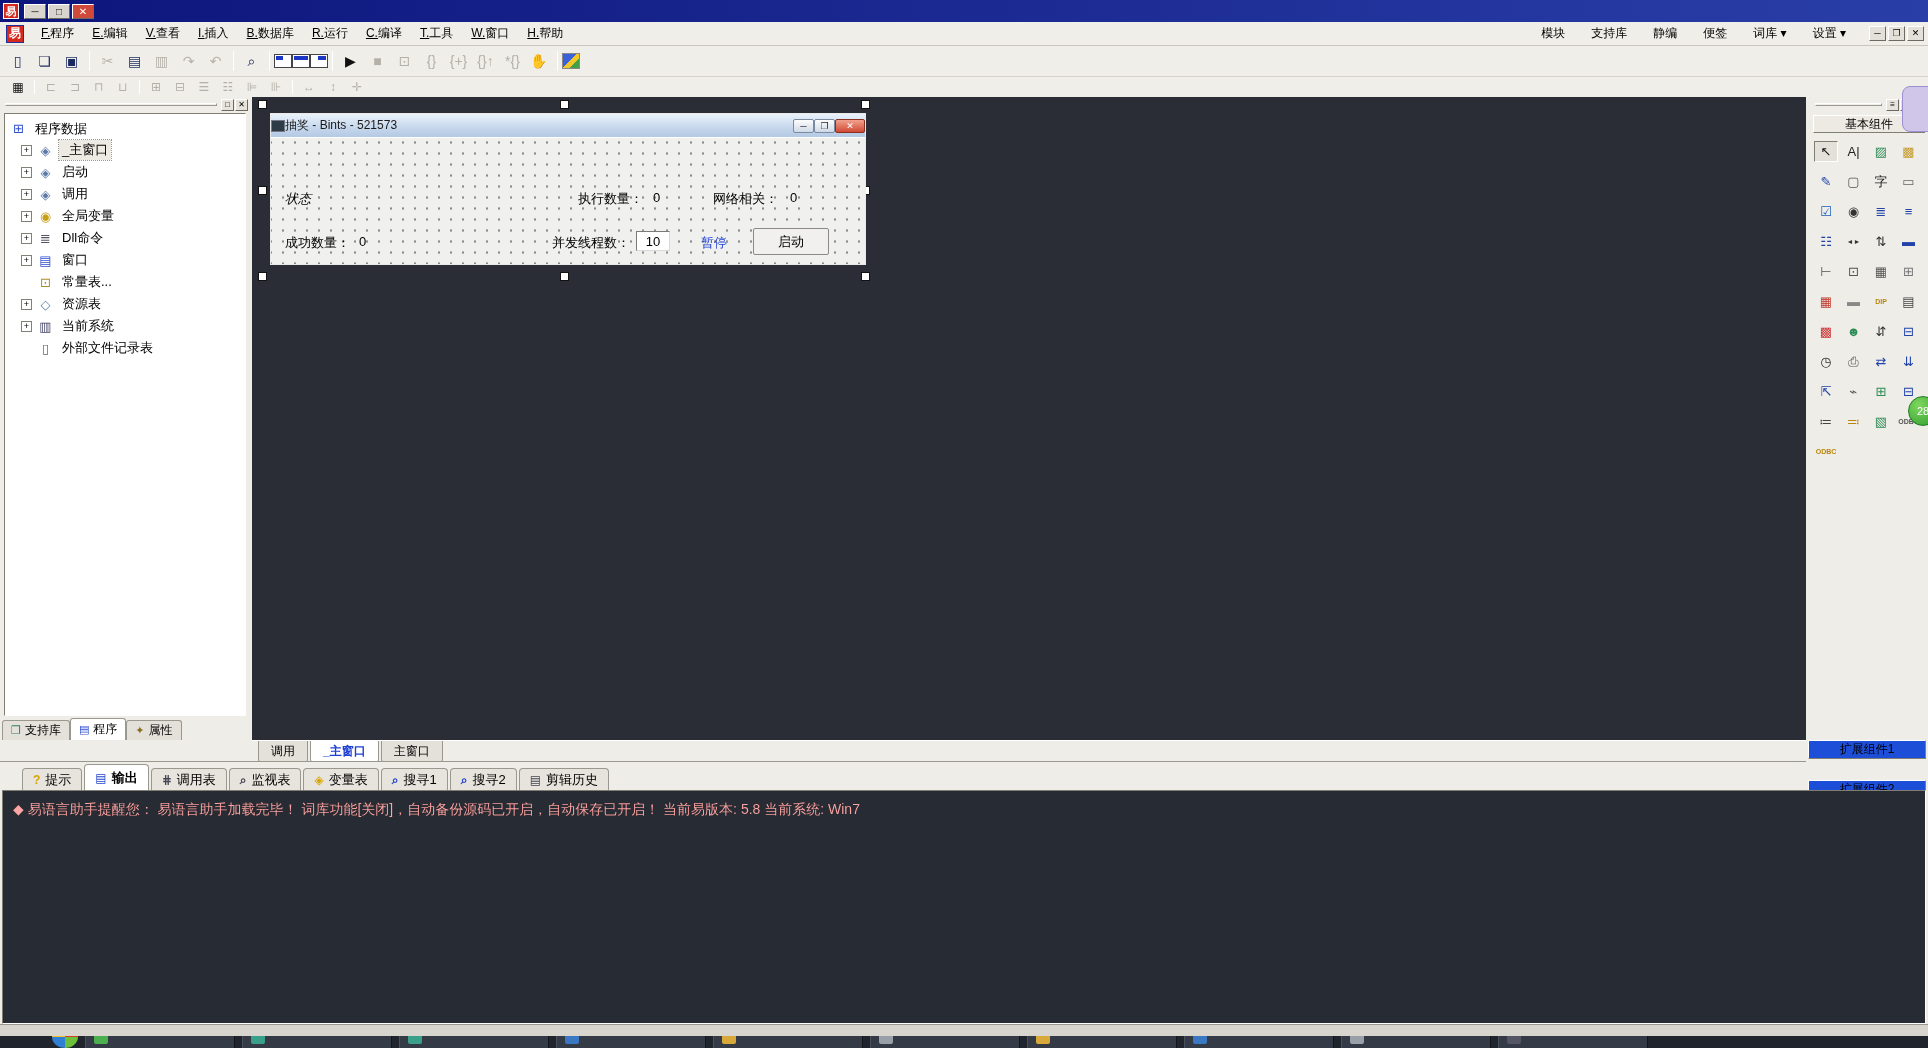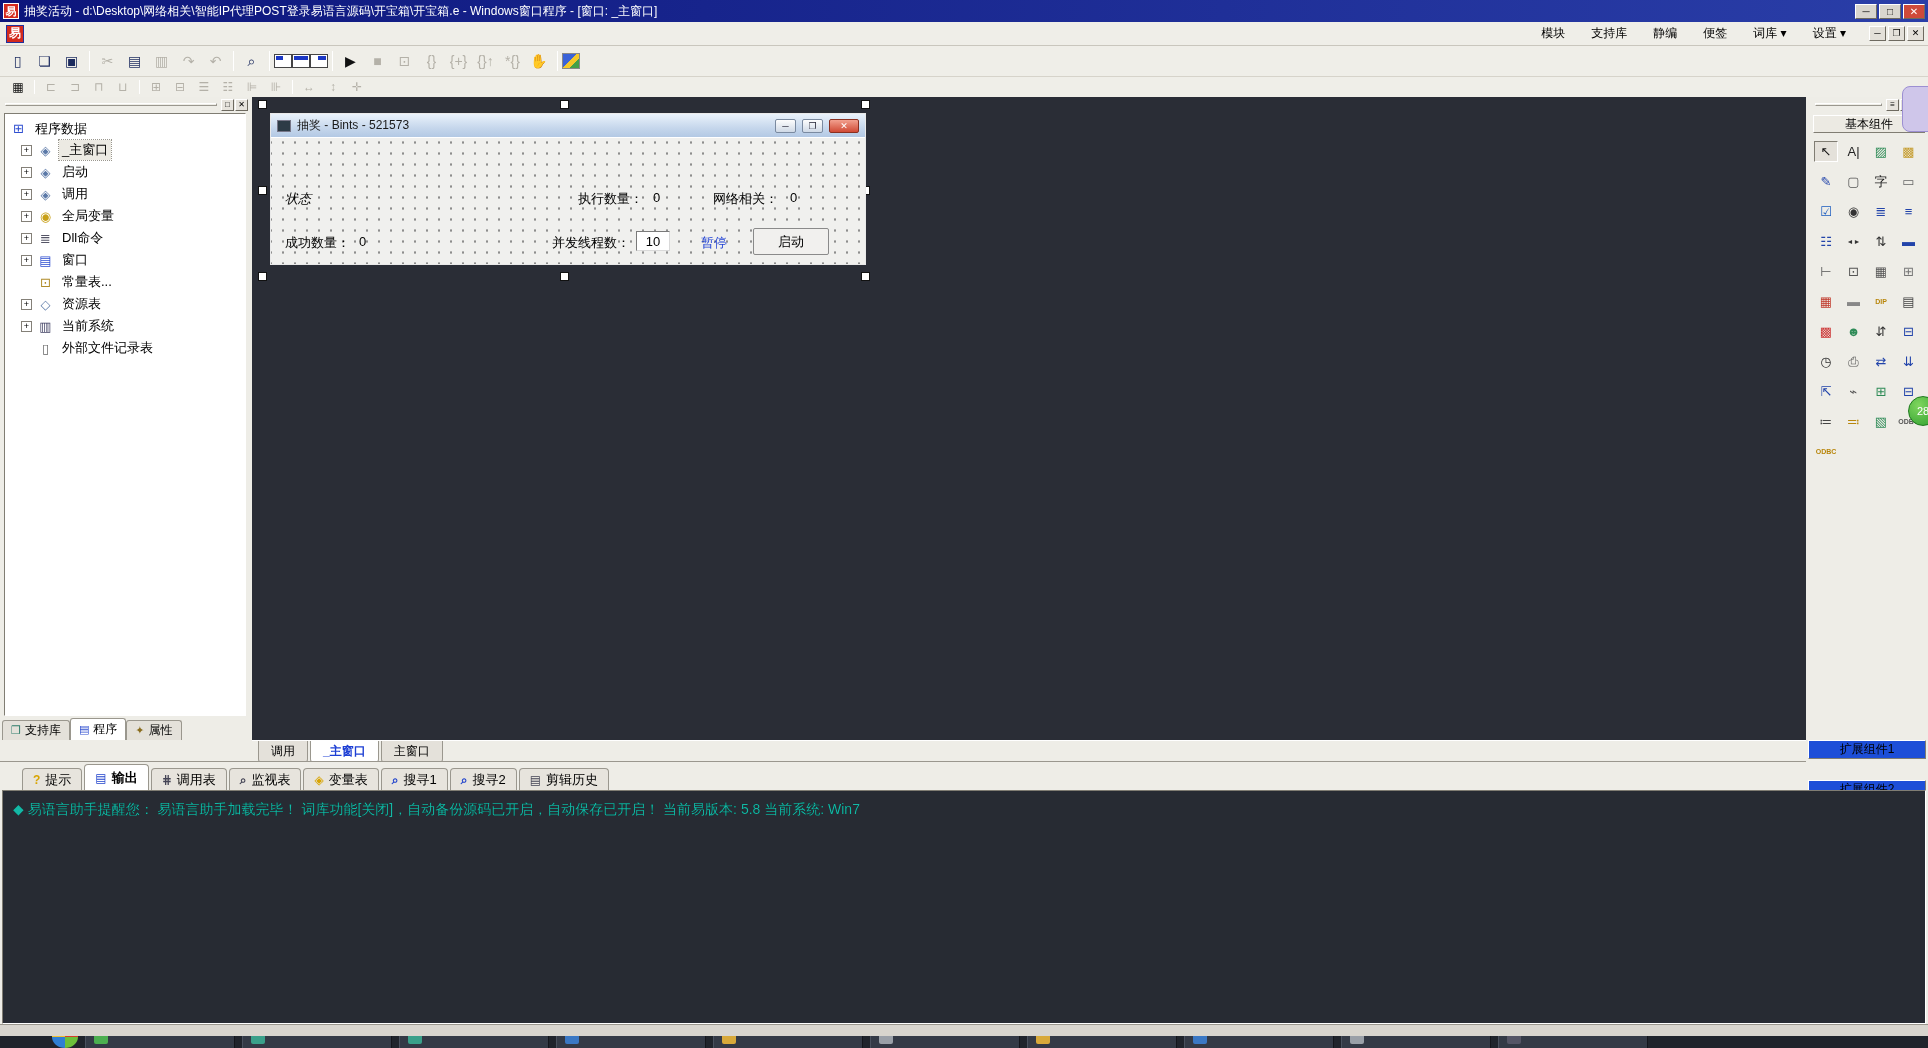--- a/index.html
+++ b/index.html
@@ -74,21 +74,21 @@
 
   
   .designer{position:absolute;left:252px;top:97px;width:1554px;height:643px;background:#2a2d36;overflow:hidden;}
   .handle{position:absolute;width:9px;height:9px;background:#fff;border:1px solid #111;}
   .form{position:absolute;left:18px;top:16px;width:596px;height:152px;background:#f0f0ee;
     border:1px solid #e9e9e9;
     background-image:radial-gradient(circle,#8d8d8d 1px,transparent 1.3px);
     background-size:12px 11px;background-position:6px 34px;}
   .form-title{position:absolute;left:0;top:0;right:0;height:24px;
     background:linear-gradient(#eaf2fb,#c6d7ec 60%,#b3c9e4);border-bottom:1px solid #fff;
-    display:flex;align-items:center;padding:0 6px;gap:6px;}
+    display:flex;align-items:center;padding:0 0;gap:0;}
   .form-icon{width:14px;height:12px;background:#2d3b46;border:1px solid #778;flex:0 0 auto;}
   .form-title-text{font-size:12px;color:#1a1a1a;flex:1 1 auto;white-space:nowrap;}
   .fbtn{width:21px;height:14px;font-size:9px;line-height:12px;text-align:center;
     background:linear-gradient(#fdfdfd,#cfd9e6);border:1px solid #7a8aa0;border-radius:2px;color:#223;}
   .fbtn.close{width:30px;background:linear-gradient(#f2a08e,#d04a35);color:#fff;border-color:#8a2f20;}
   .counter-box{position:absolute;left:12px;top:35px;width:572px;height:24px;background:#fff;
     border:1px solid;border-color:#7a7a7a #d9d9d9 #d9d9d9 #7a7a7a;
     display:flex;align-items:center;justify-content:center;font-size:13px;}
   .flabel{position:absolute;font-size:13px;white-space:nowrap;}
   .link{color:#1d3fd4;}
@@ -127,51 +127,63 @@
   .out-strip{position:absolute;left:0;top:761px;width:1806px;height:29px;background:#eeede7;
     border-top:1px solid #9a978e;display:flex;align-items:flex-end;padding-left:22px;}
   .out-mini{position:absolute;left:2px;top:764px;display:flex;flex-direction:column;gap:1px;}
   .out-mini .dock-btn{margin-left:0;}
   .o-tab{display:flex;align-items:center;gap:5px;height:22px;padding:0 10px;background:#e7e4dd;
     border:1px solid #9a978e;border-bottom:none;border-radius:4px 4px 0 0;margin-right:2px;font-size:13px;}
   .o-tab.active{background:#fff;height:26px;font-weight:bold;}
   .o-icon{font-size:12px;color:var(--c,#234);font-weight:bold;}
   .out-content{position:absolute;left:2px;top:790px;width:1924px;height:234px;background:#272b33;
     border:1px solid;border-color:#807d73 #fff #fff #807d73;padding:8px 10px;overflow:hidden;}
-  .out-line{color:#14b8a6;font-size:14px;line-height:21px;margin-bottom:11px;white-space:nowrap;
+  .out-line{color:#fca5a5;font-size:14px;line-height:21px;margin-bottom:11px;white-space:nowrap;
     text-shadow:0 0 0 #000;}
 
   .bottom-strip{position:absolute;left:0;top:1024px;width:1928px;height:12px;background:#d8d5ce;border-top:1px solid #9a978e;}
 
   
   .taskbar{position:absolute;left:0;top:1036px;width:1928px;height:12px;background:#20242c;
     display:flex;align-items:flex-end;gap:0;overflow:hidden;}
   .start-orb{width:26px;height:22px;border-radius:50%;margin-left:52px;flex:0 0 auto;
     background:conic-gradient(#d43f2a 0 25%,#6cbf3a 25% 50%,#2f7fd4 50% 75%,#f0c02f 75%);}
   .task-item{width:150px;height:22px;background:#343a46;border-left:1px solid #4a515e;border-right:1px solid #14161c;
     display:flex;align-items:center;padding-left:8px;flex:0 0 auto;margin-left:7px;}
   .task-ico{width:14px;height:14px;background:var(--c,#888);border-radius:2px;}
 </style>
 </head>
 <body>
 
 <div class="screen">
 
   <div class="titlebar">
     <div class="app-logo">易</div>
-    <div class="title-text">抽奖活动 - d:\Desktop\网络相关\智能IP代理POST登录易语言源码\开宝箱\开宝箱.e - Windows窗口程序 - [窗口: _主窗口]</div>
     <div class="winbtns">
       <div class="winbtn">─</div>
       <div class="winbtn">□</div>
       <div class="winbtn close">✕</div>
     </div>
   </div>
 
   <div class="menubar">
     <div class="menu-logo">易</div>
+    <div style="display:flex;">
+
+    <div class="menu-item">F.程序</div>
+        <div class="menu-item">E.编辑</div>
+        <div class="menu-item">V.查看</div>
+        <div class="menu-item">I.插入</div>
+        <div class="menu-item">B.数据库</div>
+        <div class="menu-item">R.运行</div>
+        <div class="menu-item">C.编译</div>
+        <div class="menu-item">T.工具</div>
+        <div class="menu-item">W.窗口</div>
+        <div class="menu-item">H.帮助</div>
+      </div>
     <div class="menu-spacer"></div>
     <div style="display:flex;">
 
     <div class="menu-right-item">模块</div>
         <div class="menu-right-item">支持库</div>
         <div class="menu-right-item">静编</div>
         <div class="menu-right-item">便签</div>
         <div class="menu-right-item">词库  ▾</div>
         <div class="menu-right-item">设置  ▾</div>
       </div>

